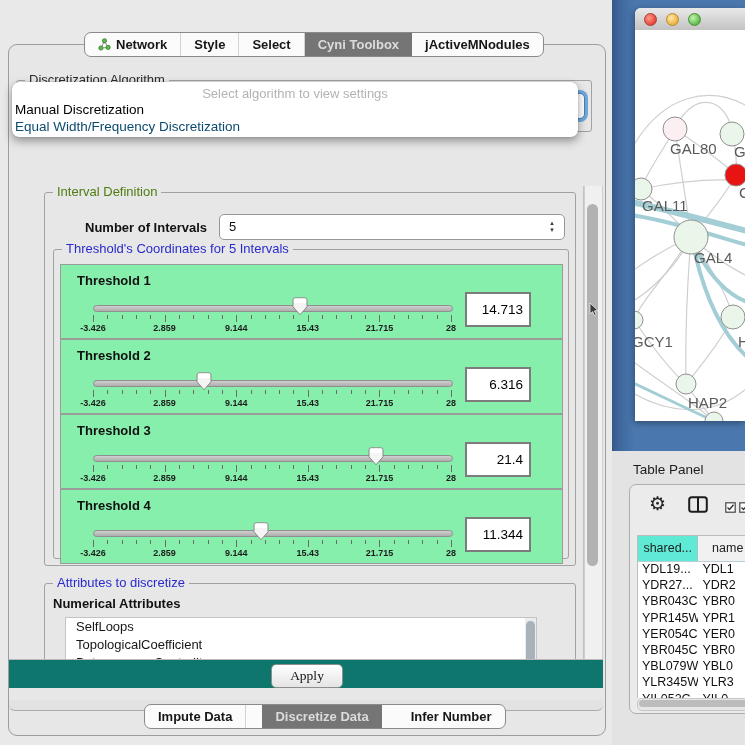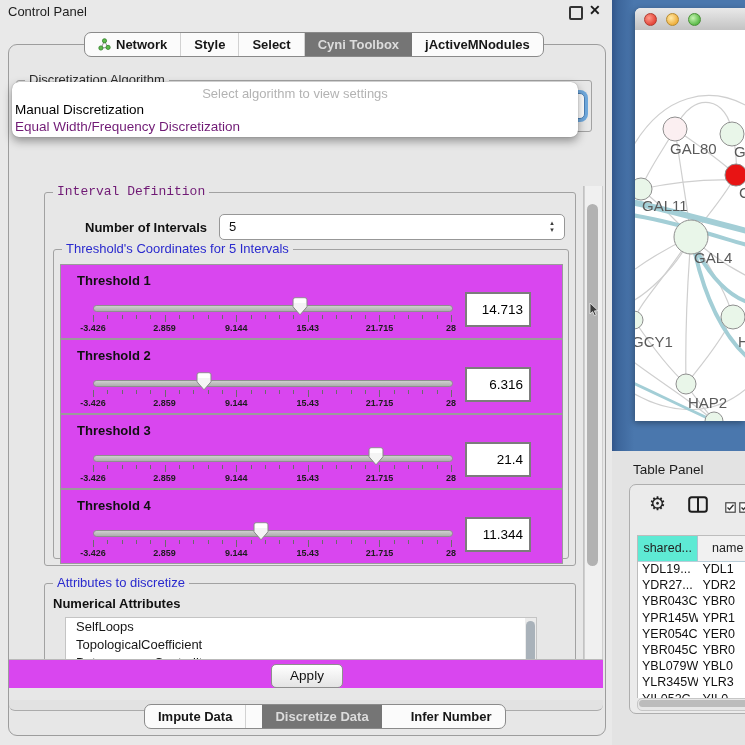--- a/index.html
+++ b/index.html
@@ -18,64 +18,64 @@
   .tabbar{display:flex;background:#fbfbfb;border:1px solid #8a8a8a;border-radius:7px;overflow:hidden;height:23px;z-index:6;}
   .tab{display:flex;align-items:center;padding:0 13px;font-size:13px;font-weight:700;color:#161616;border-right:1px solid #d2d2d2;cursor:default;white-space:nowrap;}
   .tab:last-child{border-right:none;}
   .tab.selected{background:#757575;color:#dcdcdc;border-right:none;}
   .tab .ticon{margin-right:5px;display:inline-flex;}
   #top-tabbar{left:84px;top:32px;}
   #bottom-tabbar{left:144px;top:704px;gap:16px;}
 
   .group{border:1px solid #a2a2a2;border-radius:3px;background:#e7e7e7;}
   .group-title{position:absolute;top:-9px;left:8px;background:#e7e7e7;padding:0 4px;font-size:13px;color:#2b2b2b;}
-  .gt-green{color:#701a75;font-family:Liberation Mono, monospace;}
+  .gt-green{color:#4d7c0f;}
   .gt-blue{color:#2a2ace;}
 
   #algo-group{left:16px;top:80px;width:574px;height:50px;}
   #algo-combo{left:8px;top:12px;width:558px;height:24px;background:#fff;border:1px solid #4a7fb5;border-radius:5px;box-shadow:0 0 0 3px #6fa8dc;}
   .combo-steppers{position:absolute;right:8px;top:4px;width:8px;font-size:7px;line-height:7px;color:#3c3c3c;text-align:center;}
 
   #dropdown-popup{left:12px;top:82px;width:566px;height:55px;background:#fff;border-radius:7px;box-shadow:0 4px 10px rgba(0,0,0,.38),0 0 1px rgba(0,0,0,.4);z-index:10;}
   #dd-placeholder{left:0;top:4px;width:100%;text-align:center;font-size:13px;color:#b3b3b3;}
   #dd-opt1{left:3px;top:20px;font-size:13.5px;font-weight:normal;color:#000;}
-  #dd-opt2{left:3px;top:37px;font-size:13.5px;color:#701a75;}
+  #dd-opt2{left:3px;top:37px;font-size:13.5px;color:#0c4a6e;}
 
   #tabledata-group{left:16px;top:138px;width:574px;height:44px;}
   .combo{background:#fff;border:1px solid #979797;border-radius:5px;font-size:13px;color:#111;}
   .combo .cval{position:absolute;left:9px;top:4px;}
   #tabledata-combo{left:6px;top:12px;width:558px;height:23px;}
 
   #viewport{left:16px;top:186px;width:567px;height:487px;border-right:1px solid #c2c2c2;overflow:hidden;}
   #main-scrollbar{left:584px;top:186px;width:17px;height:487px;background:#f0f0f0;border-left:1px solid #cfcfcf;border-right:1px solid #cfcfcf;}
   #main-scroll-thumb{left:2px;top:18px;width:11px;height:362px;background:#b2b2b2;border-radius:6px;}
 
   #interval-group{left:28px;top:6px;width:530px;height:372px;}
   #noi-label{left:40px;top:27px;font-size:13px;font-weight:bold;color:#111;}
   #noi-combo{left:174px;top:21px;width:344px;height:24px;}
   #thresholds-group{left:8px;top:56px;width:514px;height:308px;}
 
-  .threshold-panel{position:absolute;left:6px;width:501px;height:73px;border:1px solid #9b9b9b;background:#d946ef;}
+  .threshold-panel{position:absolute;left:6px;width:501px;height:73px;border:1px solid #9b9b9b;background:#86efac;}
   .th-label{position:absolute;left:16px;top:8px;font-size:13px;font-weight:bold;color:#101010;}
   .th-track{position:absolute;left:32px;top:40px;width:358px;height:5px;border:1px solid #8f8f8f;border-radius:4px;background:linear-gradient(#cfcfcf,#aeaeae);}
   .th-thumb{position:absolute;top:32px;width:16px;height:19px;}
   .th-ticks{position:absolute;left:32px;top:50px;width:358px;height:9px;}
   .tick{position:absolute;top:0;width:1px;background:#6b6b6b;}
   .th-ticklabels{position:absolute;left:32px;top:58px;width:358px;height:11px;}
   .ticklabel{position:absolute;transform:translateX(-50%);font-size:9px;font-weight:bold;color:#1c1c1c;white-space:nowrap;}
   .th-value{position:absolute;left:404px;top:27px;width:56px;height:31px;background:#fff;border:2px solid #7c7c7c;font-size:13.5px;color:#000;text-align:right;line-height:31px;padding-right:6px;}
 
   #attr-group{left:28px;top:397px;width:530px;height:130px;}
   #attr-subtitle{left:8px;top:12px;font-size:13px;font-weight:bold;color:#111;}
   #attr-list{left:20px;top:33px;width:470px;height:56px;background:#fff;border:1px solid #c4c4c4;overflow:hidden;}
   .attr-item{font-size:13px;color:#161616;padding:1px 0 1px 10px;height:16px;}
   #attr-scrollbar{left:459px;top:0px;width:11px;height:56px;background:#ececec;}
   #attr-scroll-thumb{left:1px;top:3px;width:9px;height:60px;background:#a9b2ba;border-radius:5px;}
 
-  #apply-row{left:9px;top:659px;width:594px;height:28px;background:#d946ef;border-top:1px solid #b9b9b9;}
+  #apply-row{left:9px;top:659px;width:594px;height:28px;background:#0f766e;border-top:1px solid #b9b9b9;font-family:Liberation Serif, serif;}
   #apply-btn{left:262px;top:4px;width:70px;height:22px;background:linear-gradient(#ffffff,#e4e4e4);border:1px solid #8e8e8e;border-radius:5px;font-size:13.5px;color:#111;text-align:center;line-height:21px;}
   #inner-bottom{left:9px;top:700px;width:594px;height:10px;background:#e2e2e2;border-bottom:1px solid #ababab;border-radius:0 0 6px 6px;}
 
   #mouse-cursor{left:589px;top:303px;z-index:30;}
 
   
   #desktop{left:612px;top:0;width:133px;height:451px;background:linear-gradient(90deg,#33568a 0px,#3d669b 6px,#4a77ad 22px,#4a77ad);}
   #net-window{left:635px;top:8px;width:110px;height:413px;background:#fff;border-top-left-radius:6px;box-shadow:-1px 2px 6px rgba(0,0,0,.35);}
   #net-titlebar{left:0;top:0;width:110px;height:22px;background:linear-gradient(#e9e9e9,#c3c3c3);border-top-left-radius:6px;border-bottom:1px solid #999;}
   .tl{position:absolute;top:4.5px;width:13px;height:13px;border-radius:50%;}
@@ -99,25 +99,20 @@
   .tp-row{display:flex;height:16.2px;}
   .tp-cell{font-size:12.5px;color:#111;padding-left:4px;white-space:nowrap;overflow:hidden;}
   #tp-hscroll{left:7px;top:213px;width:120px;height:11px;background:#e7e7e7;border:1px solid #c6c6c6;border-radius:5px;}
   #tp-hthumb{left:1px;top:1px;width:116px;height:7px;background:#bcbcbc;border-radius:4px;}
 </style>
 </head>
 <body>
 
 <div id="screen">
 
-  <div class="abs" id="cp-titlebar">
-    <div class="abs" id="cp-title">Control Panel</div>
-    <div class="abs" id="float-icon"></div>
-    <div class="abs" id="close-icon">✕</div>
-  </div>
 
   <div class="abs" id="outer-panel"></div>
 
   <div class="abs tabbar" id="top-tabbar">
       <div class="tab">
         <span class="ticon">
           <svg width="13" height="13" viewBox="0 0 13 13">
             <line x1="3" y1="10" x2="6.5" y2="3" stroke="#909090" stroke-width="1"></line>
             <line x1="6.5" y1="3" x2="10" y2="9.5" stroke="#909090" stroke-width="1"></line>
             <line x1="3" y1="10" x2="10" y2="9.5" stroke="#909090" stroke-width="1"></line>

